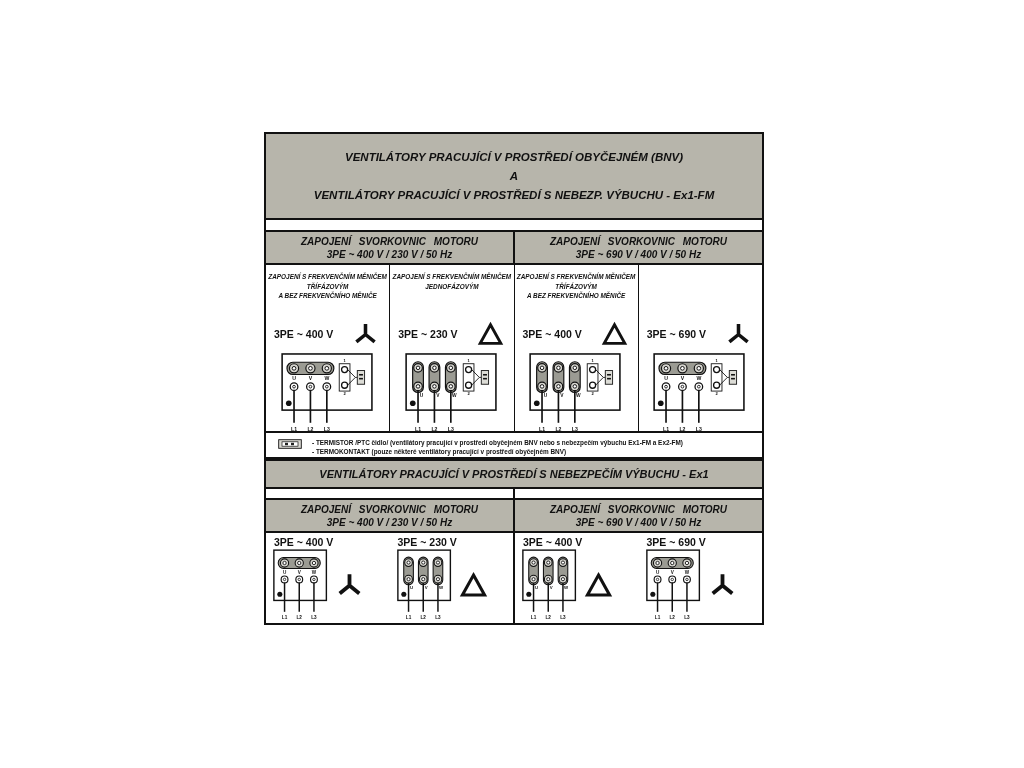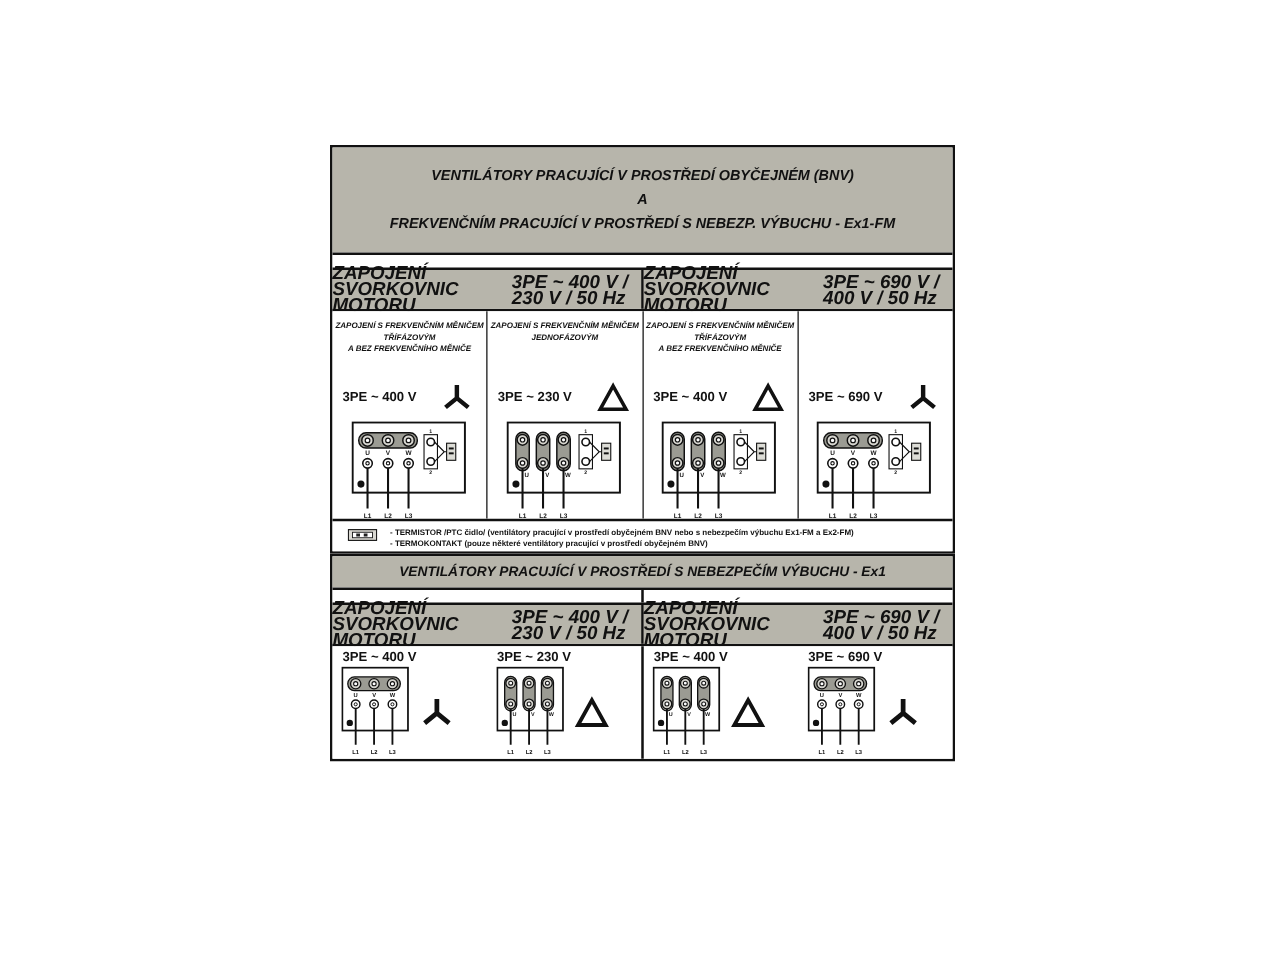--- a/index.html
+++ b/index.html
@@ -1,31 +1,31 @@
 <!DOCTYPE html>
 <html><head>
 <meta charset="utf-8">
 <style>
   html,body{margin:0;padding:0;}
   body{width:1024px;height:768px;background:#ffffff;font-family:"Liberation Sans",sans-serif;color:#111;}
-  .content{position:absolute;left:264px;top:116px;width:500px;}
+  .content{position:absolute;left:264px;top:132px;width:500px;}
   .block{border:2px solid #111;box-sizing:border-box;background:#fff;}
   .panel{background:#b7b5ab;}
   
   .top-block{height:327px;display:flex;flex-direction:column;}
   .title-bar{display:flex;flex-direction:column;justify-content:center;align-items:center;gap:7px;
              font-weight:bold;font-style:italic;font-size:11.5px;text-align:center;}
   .top-title{height:84px;}
   .gap-row{height:10px;background:#fff;border-top:2px solid #111;border-bottom:2px solid #111;display:flex;}
   .gap-cell{flex:1;}
   .gap-cell:first-child{border-right:2px solid #111;}
   .gap-plain{border-right:none !important;}
   .header-row{display:flex;height:31px;border-bottom:2px solid #111;}
-  .header-cell{flex:1;display:flex;flex-direction:row;justify-content:center;align-items:center;
-               font-weight:bold;font-style:italic;font-size:15px;line-height:13px;}
+  .header-cell{flex:1;display:flex;flex-direction:column;justify-content:center;align-items:center;
+               font-weight:bold;font-style:italic;font-size:10px;line-height:13px;}
   .header-cell:first-child{border-right:2px solid #111;}
   .header-cell .h1{word-spacing:5px;}
   .columns-row{display:flex;height:166px;background:#fff;}
   .col{flex:1;min-width:0;}
   .col + .col{border-left:1.5px solid #111;}
   .subhead{height:47px;padding-top:7px;font-weight:bold;font-style:italic;font-size:6.4px;
            line-height:9.5px;text-align:center;}
   .volt-row{display:flex;align-items:center;justify-content:space-between;height:30px;padding:0 10px 0 8px;}
   .volt{font-weight:bold;font-size:10.5px;white-space:nowrap;}
   .conn-icon{width:27px;height:27px;flex:0 0 auto;}
@@ -158,21 +158,21 @@
     </g>
   </defs>
 </svg>
 
 <div class="content">
 
   <section class="block top-block">
     <div class="title-bar top-title panel">
       <div>VENTILÁTORY PRACUJÍCÍ V PROSTŘEDÍ OBYČEJNÉM (BNV)</div>
       <div>A</div>
-      <div>FREKVENČNÍM PRACUJÍCÍ V PROSTŘEDÍ S NEBEZP. VÝBUCHU - Ex1-FM</div>
+      <div>VENTILÁTORY PRACUJÍCÍ V PROSTŘEDÍ S NEBEZP. VÝBUCHU - Ex1-FM</div>
     </div>
 
     <div class="gap-row">
       <div class="gap-cell gap-plain"></div>
       <div class="gap-cell gap-plain"></div>
     </div>
 
     <div class="header-row">
       <div class="header-cell panel">
         <div class="h1">ZAPOJENÍ SVORKOVNIC MOTORU</div>

